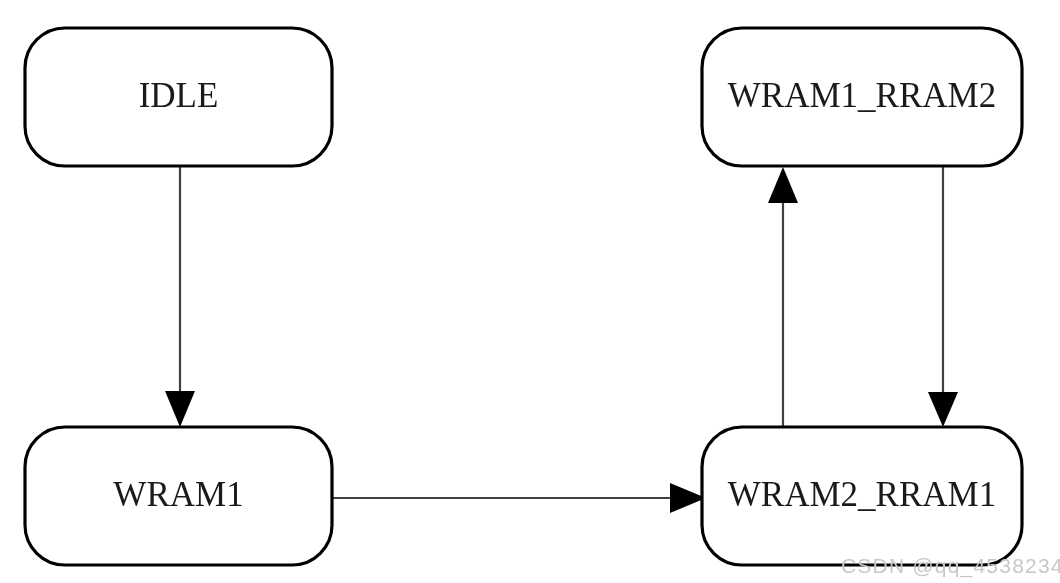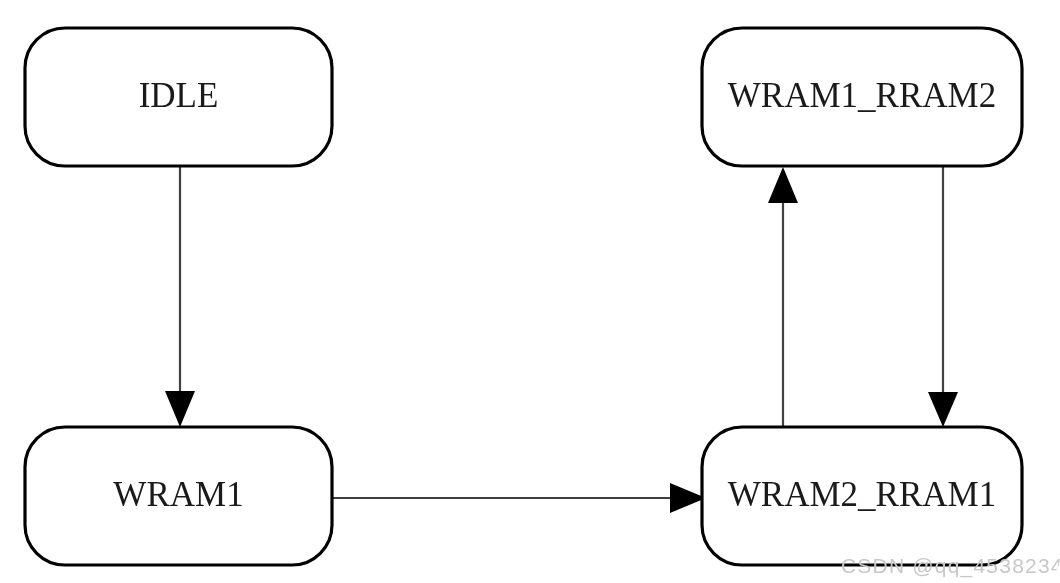--- a/index.html
+++ b/index.html
@@ -7,21 +7,20 @@
     padding: 0;
     background: #ffffff;
   }
   #canvas {
     position: relative;
     width: 1060px;
     height: 583px;
     background: #ffffff;
     overflow: hidden;
     font-family: "Liberation Serif", "DejaVu Serif", serif;
-    border-radius: 26px;
   }
   svg.diagram {
     position: absolute;
     left: 0;
     top: 0;
     width: 1060px;
     height: 583px;
   }
   .state-box {
     fill: #ffffff;

